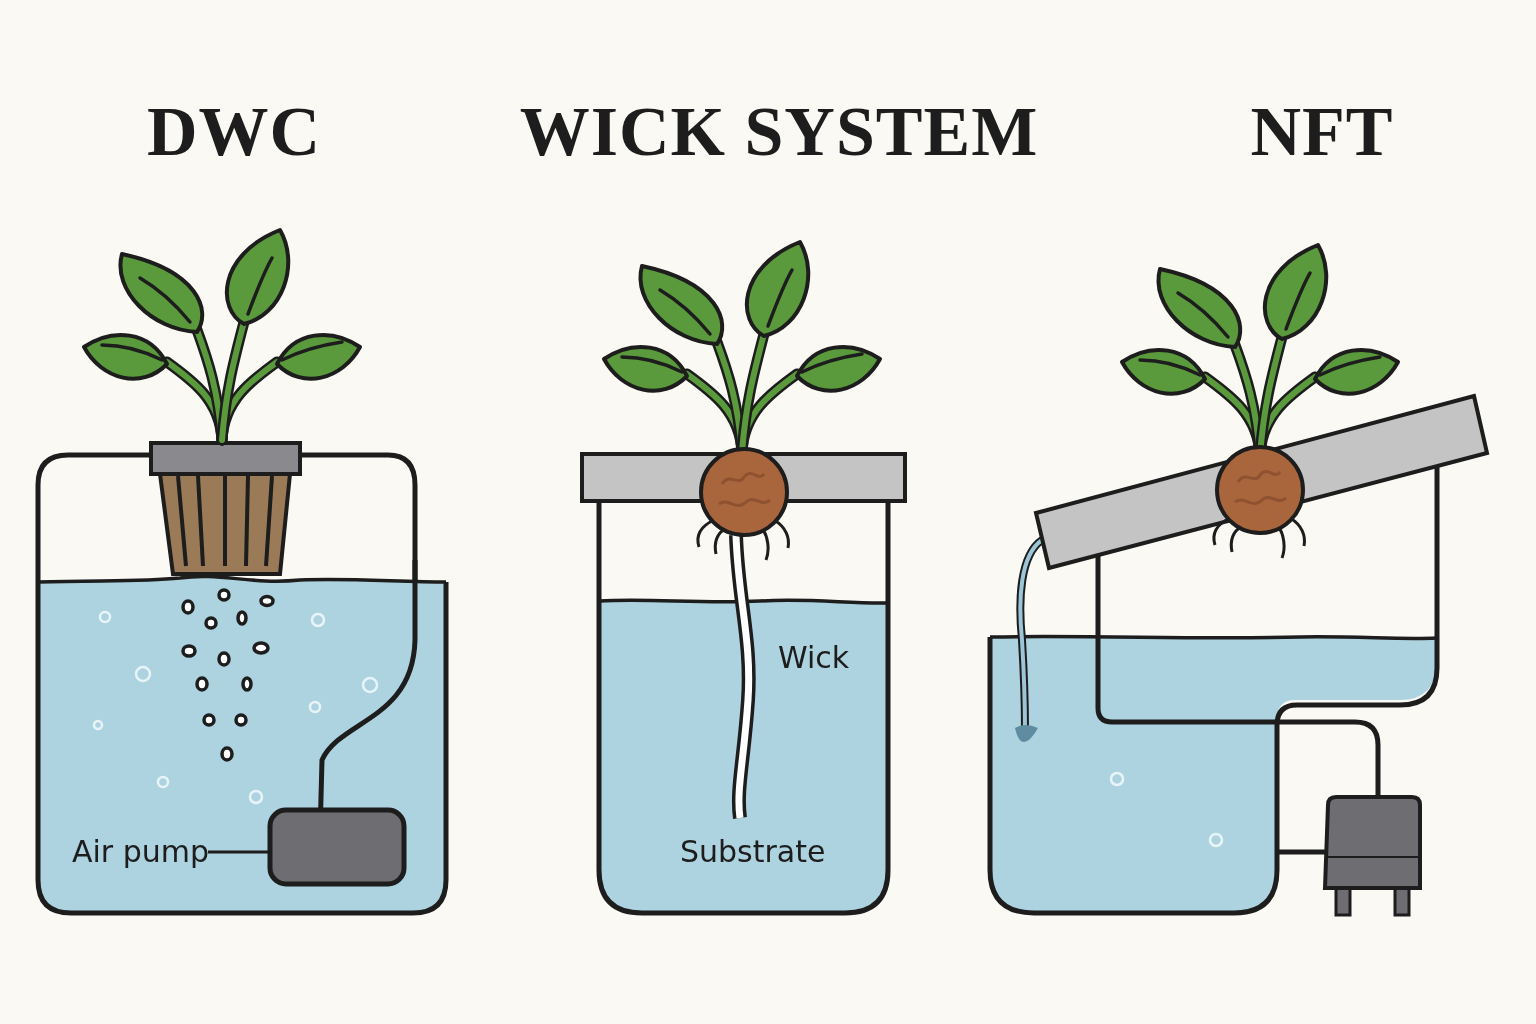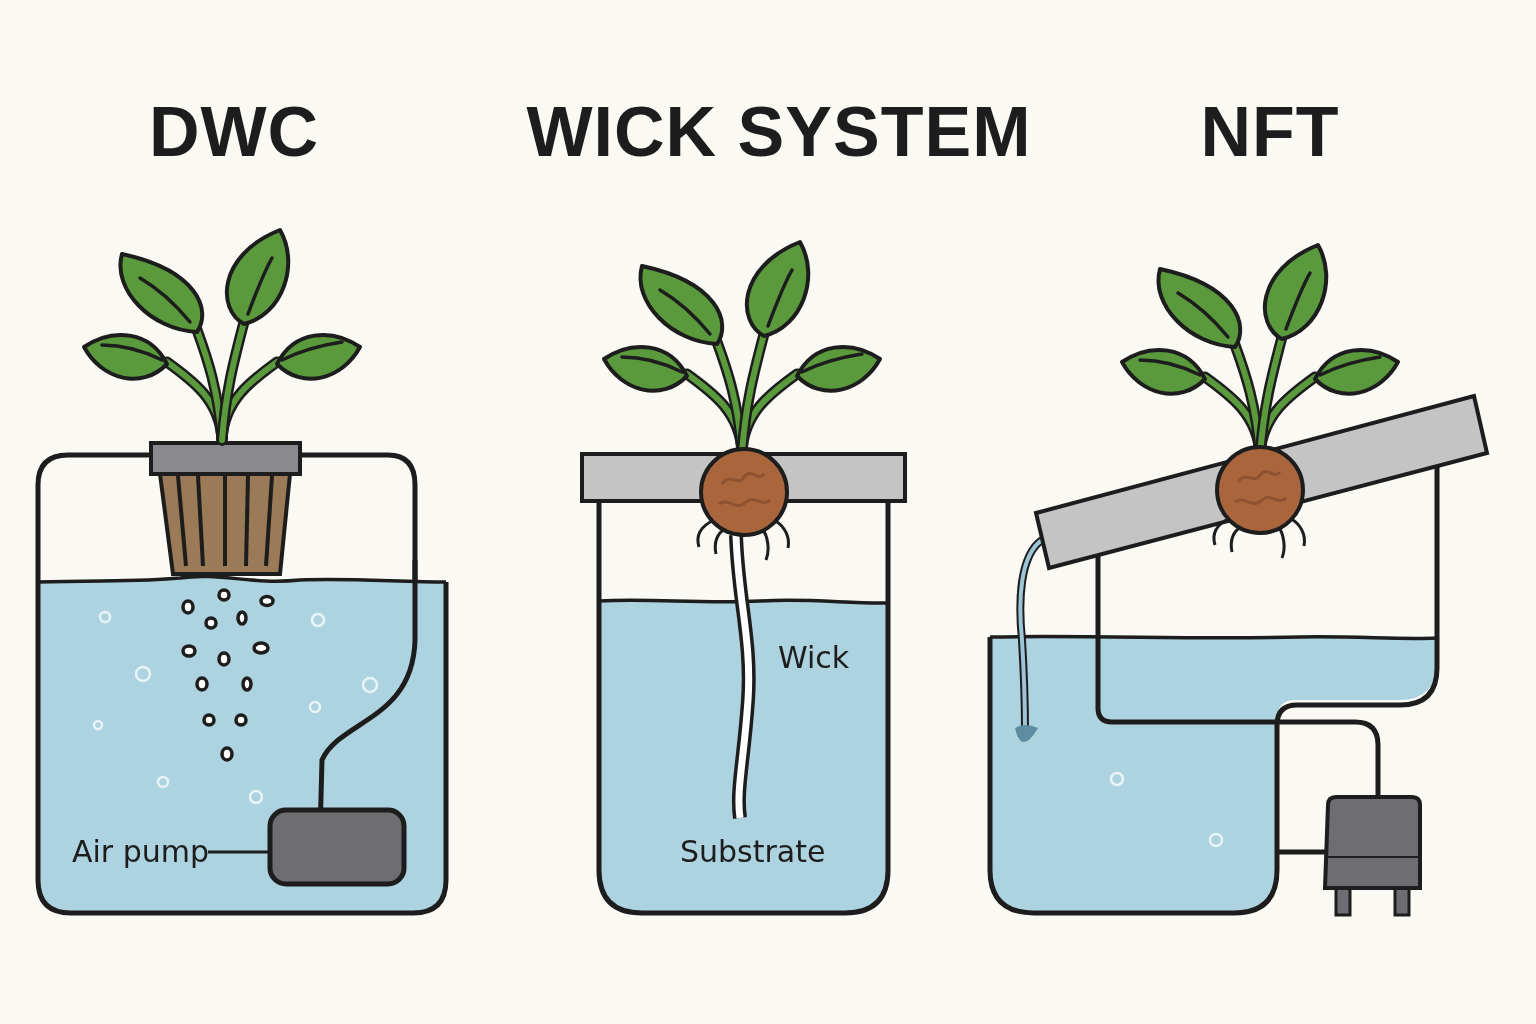--- a/index.html
+++ b/index.html
@@ -1,20 +1,20 @@
 <!DOCTYPE html>
 <html><head>
 <meta charset="utf-8">
 <style>
   html, body { margin: 0; padding: 0; }
   body { width: 1536px; height: 1024px; background: #faf9f4; overflow: hidden; position: relative; font-family: "DejaVu Sans", sans-serif; }
-  .title { position: absolute; top: 92px; font-family: Liberation Sans, sans-serif; font-weight: bold; font-size: 70px; color: #1d1d1d; letter-spacing: 1px; text-align: right; transform: translateX(-50%); white-space: nowrap; }
+  .title { position: absolute; top: 92px; font-family: Liberation Serif, serif; font-weight: bold; font-size: 70px; color: #1d1d1d; letter-spacing: 1px; text-align: right; transform: translateX(-50%); white-space: nowrap; }
   #t-dwc { left: 234px; }
   #t-wick { left: 779px; }
-  #t-nft { left: 1270px; }
+  #t-nft { left: 1322px; }
   svg#scene { position: absolute; left: 0; top: 0; }
   .label { font-family: "DejaVu Sans", sans-serif; fill: #1d1d1d; }
 </style>
 </head>
 <body>
 
 <div class="title" id="t-dwc">DWC</div>
 <div class="title" id="t-wick">WICK SYSTEM</div>
 <div class="title" id="t-nft">NFT</div>
 

